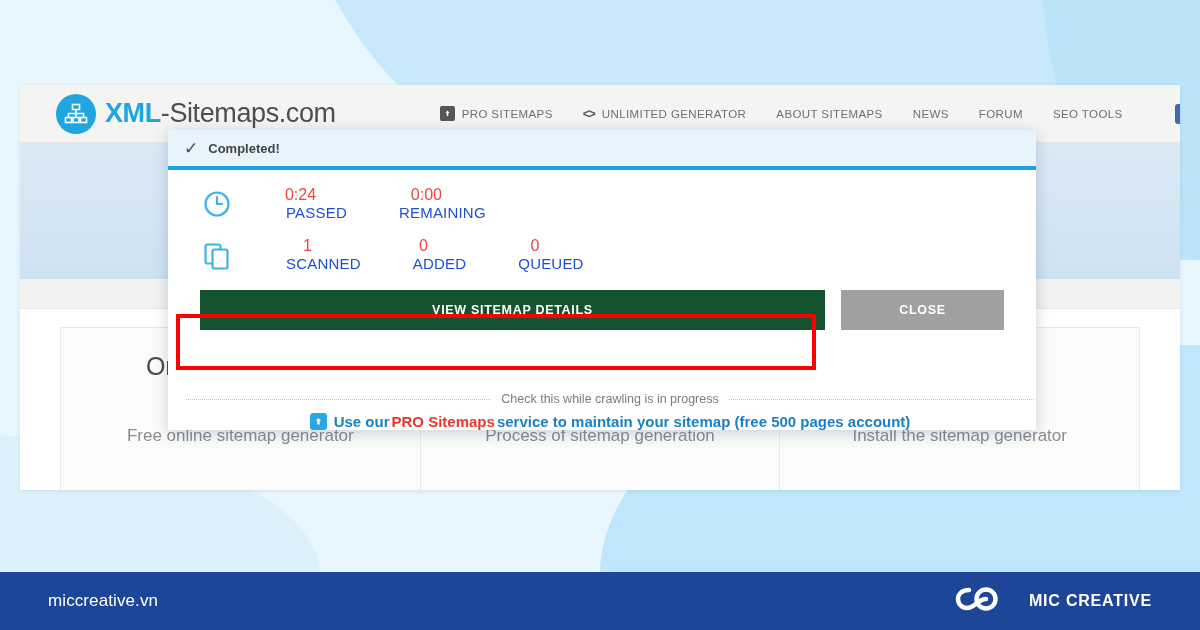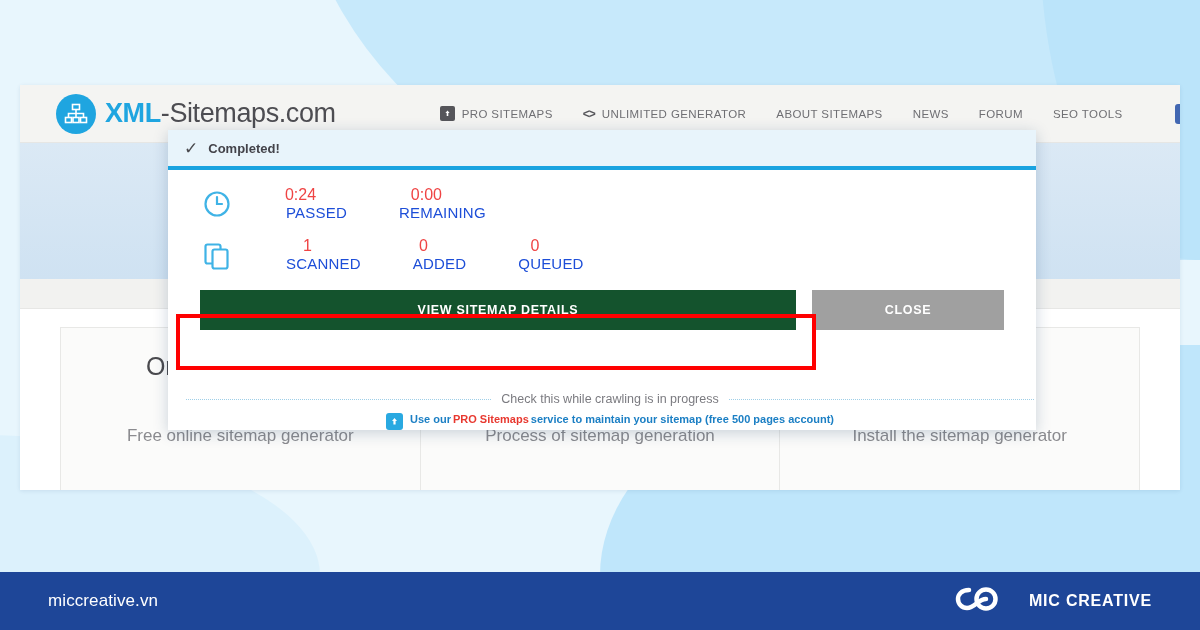--- a/index.html
+++ b/index.html
@@ -185,21 +185,21 @@
   .btn {
     height: 40px;
     border: none;
     color: #ffffff;
     font-size: 12.5px; font-weight: bold; letter-spacing: .7px;
     display: flex; align-items: center; justify-content: center;
     cursor: pointer;
     font-family: "Liberation Sans", sans-serif;
   }
   .btn-primary { flex: 1 1 0; background: #14532d; }
-  .btn-secondary { width: 192px; background: #a0a0a0; }
+  .btn-secondary { width: 163px; background: #a0a0a0; }
 
   
   .annot {
     position: absolute;
     left: 176px; top: 314px;
     width: 640px; height: 56px;
     border: 4px solid #ff0000;
     pointer-events: none;
   }
 
@@ -208,22 +208,22 @@
   .divider-text {
     display: flex; align-items: center; gap: 10px;
     color: #7b7b80; font-size: 12.5px;
   }
   .divider-text .line {
     flex: 1 1 auto; height: 0;
     border-top: 1px dotted #9fcfe8;
   }
   .promo {
     margin-top: 7px;
-    display: flex; align-items: flex-start; justify-content: center; gap: 7px;
-    font-size: 11px; font-weight: bold;
+    display: flex; align-items: center; justify-content: center; gap: 7px;
+    font-size: 15px; font-weight: bold;
   }
   .promo-icon {
     width: 17px; height: 17px; border-radius: 3px;
     background: #29a9e1;
     display: flex; align-items: center; justify-content: center;
     flex: none;
   }
   .promo .blue { color: #1b7fc4; }
   .promo .red { color: #e8382f; }
 

